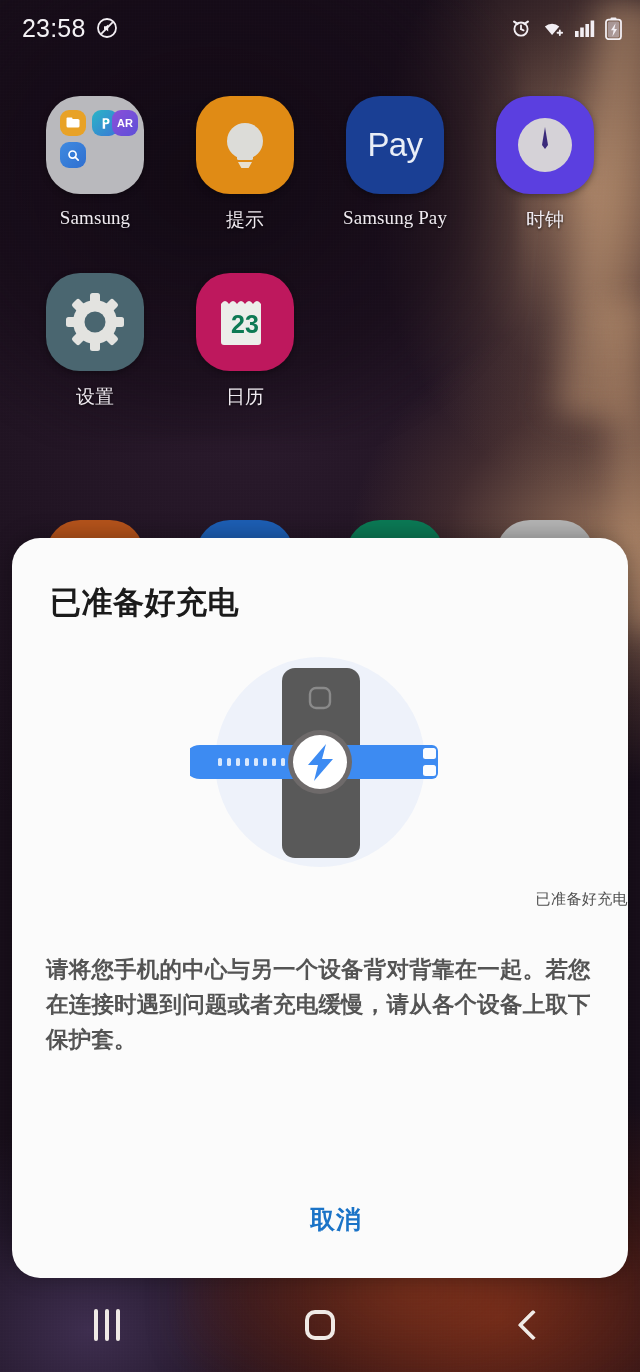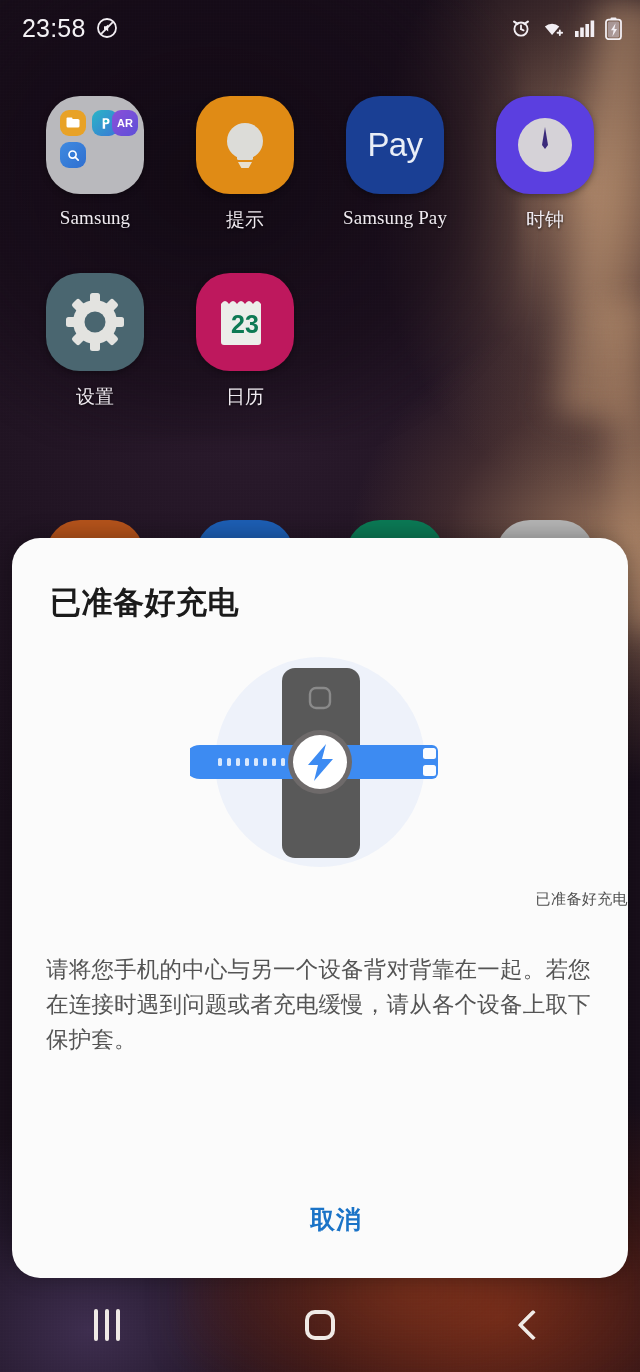--- a/index.html
+++ b/index.html
@@ -99,21 +99,21 @@
     margin:44px 0 0 38px; font-size:31px; color:#1b1b1b;
     font-weight:700; letter-spacing:.5px;
   }
   .illus-wrap { margin-top:26px; display:flex; justify-content:center; }
   .status-line {
     margin-top:10px; text-align:right; font-size:15px; color:#4d4d4d;
     letter-spacing:.4px;
   }
   .dlg-body {
     margin:44px 34px 0 34px; font-size:22.5px; line-height:1.55;
-    color:#545454; letter-spacing:.2px;
+    color:#545454; letter-spacing:.2px;font-weight:bold;
   }
   .dlg-actions {
     position:absolute; left:16px; bottom:0; width:100%; height:118px;
     display:flex; align-items:center; justify-content:center;
   }
   .btn-cancel {
     background:none; border:none; cursor:pointer;
     color:#1a73c7; font-size:25px; font-weight:700;
     font-family:inherit; letter-spacing:1px; padding:10px 34px;
   }

